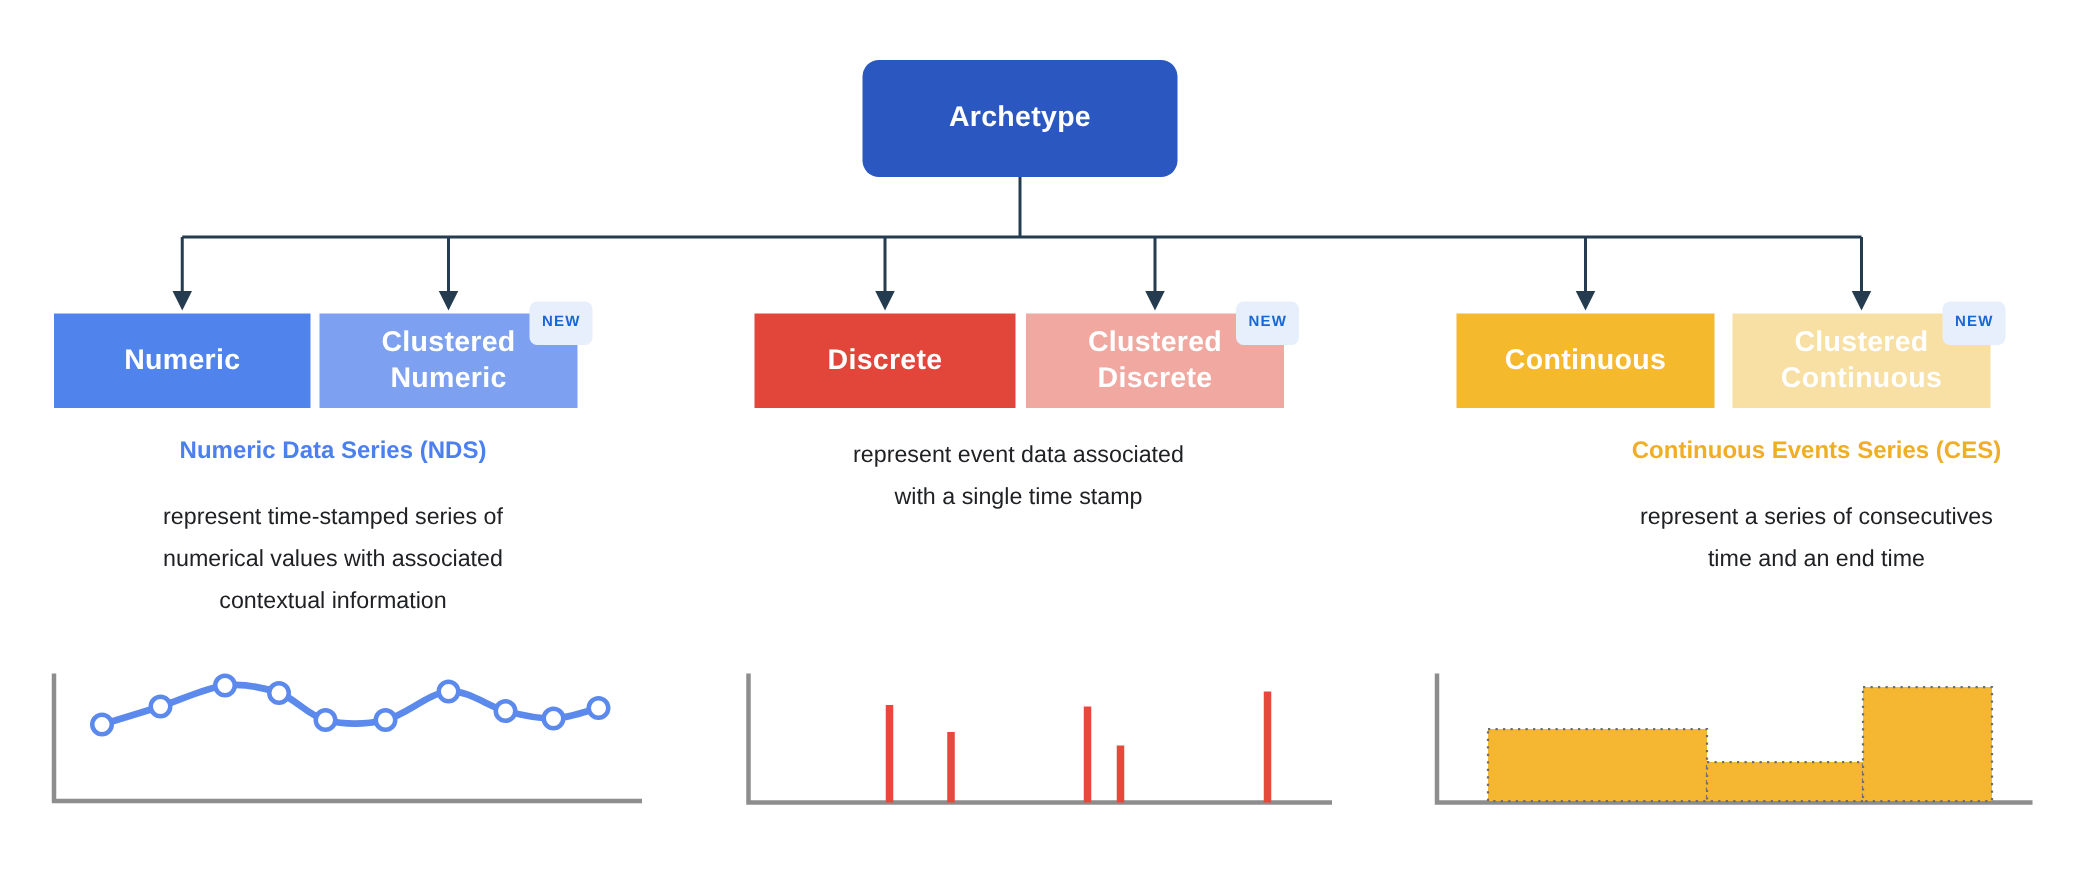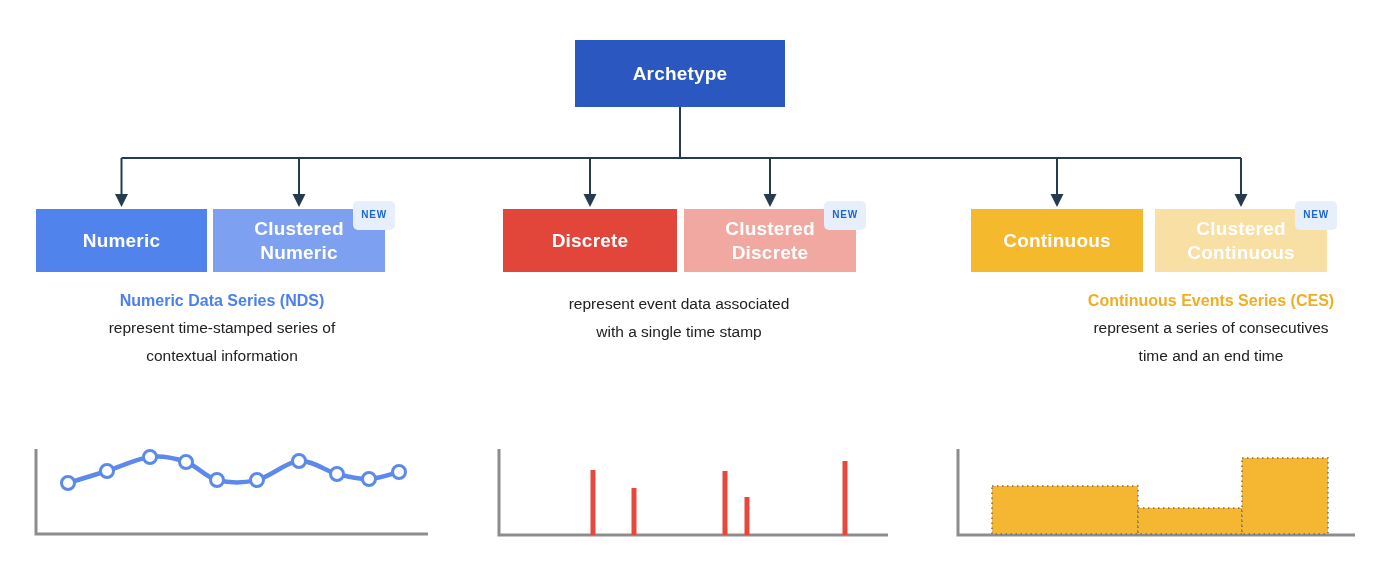--- a/index.html
+++ b/index.html
@@ -5,38 +5,38 @@
   html,body{margin:0;padding:0;background:#fff;}
   .canvas{
     position:relative;width:1391px;height:580px;background:#ffffff;overflow:hidden;
     font-family:"Liberation Sans", sans-serif;
   }
   svg.connectors{position:absolute;left:0;top:0;}
   .box{
     position:absolute;display:flex;align-items:center;justify-content:center;
     color:#fff;font-weight:bold;text-align:center;line-height:1.25;letter-spacing:.2px;
   }
-  .box.root{left:575px;top:40px;width:210px;height:67px;background:var(--root_box);font-size:19px;}
+  .box.root{left:575px;top:40px;width:210px;height:78px;background:var(--root_box);font-size:19px;border-radius:11px;}
   .box.main,.box.clustered{top:209px;height:63px;font-size:19px;}
   .box.b-numeric{left:36px;width:171px;background:var(--numeric);}
   .box.b-clustered-numeric{left:213px;width:172px;background:var(--clustered_numeric);}
   .box.b-discrete{left:503px;width:174px;background:var(--discrete);}
   .box.b-clustered-discrete{left:684px;width:172px;background:var(--clustered_discrete);}
   .box.b-continuous{left:971px;width:172px;background:var(--continuous);}
   .box.b-clustered-continuous{left:1155px;width:172px;background:var(--clustered_continuous);}
   .box .lines span{display:block;}
   .new-badge{
     position:absolute;top:-8px;right:-10px;background:var(--badge_bg);color:var(--badge_text);
     font-size:10px;font-weight:bold;letter-spacing:.8px;padding:8px 8px;border-radius:5px;
   }
   .col-text{position:absolute;top:290px;width:360px;text-align:center;}
   .col-text.t-numeric{left:42px;}
   .col-text.t-discrete{left:499px;}
   .col-text.t-continuous{left:1031px;}
-  .series-title{font-size:16px;font-weight:bold;line-height:22px;margin-bottom:2px;}
+  .series-title{font-size:16px;font-weight:bold;line-height:22px;margin-bottom:19px;}
   .t-numeric .series-title{color:var(--numeric_title);}
   .t-discrete .series-title{color:var(--discrete_title);}
   .t-continuous .series-title{color:var(--continuous_title);}
   .desc-line{font-size:15.5px;line-height:28px;color:var(--body_text);}
   svg.chart{position:absolute;}
   svg.c-line{left:34px;top:445px;}
   svg.c-spikes{left:497px;top:445px;}
   svg.c-steps{left:956px;top:445px;}
 </style>
 </head>
@@ -75,20 +75,21 @@
   <div class="box clustered b-clustered-numeric">
     <div class="lines">
       <span>Clustered</span>
       <span>Numeric</span>
     </div>
     <div class="new-badge">NEW</div>
   </div>
   <div class="col-text t-numeric">
     <div class="series-title">Numeric Data Series (NDS)</div>
     <div class="desc-line">represent time-stamped series of</div>
+    <div class="desc-line">numerical values with associated</div>
     <div class="desc-line">contextual information</div>
   </div>
   <svg class="chart c-line" width="396" height="95" viewBox="0 0 396 95">
     <path d="M2,4 V89 H394" stroke="#8d8d8d" stroke-width="3" fill="none"></path>
   <path d="M34,38 C40.5,36 59.333333333333336,30.333333333333332 73,26 C86.66666666666667,21.666666666666668 102.83333333333333,13.5 116,12 C129.16666666666666,10.5 140.83333333333334,13.166666666666666 152,17 C163.16666666666666,20.833333333333332 171.16666666666666,32 183,35 C194.83333333333334,38 209.33333333333334,38.166666666666664 223,35 C236.66666666666666,31.833333333333332 251.66666666666666,17 265,16 C278.3333333333333,15 291.3333333333333,26 303,29 C314.6666666666667,32 324.6666666666667,34.333333333333336 335,34 C345.3333333333333,33.666666666666664 360,28.166666666666668 365,27" stroke="#5b8aec" stroke-width="4.5" fill="none" stroke-linecap="round"></path>
       <circle cx="34" cy="38" r="6.5" fill="#ffffff" stroke="#5b8aec" stroke-width="3"></circle>
       <circle cx="73" cy="26" r="6.5" fill="#ffffff" stroke="#5b8aec" stroke-width="3"></circle>
       <circle cx="116" cy="12" r="6.5" fill="#ffffff" stroke="#5b8aec" stroke-width="3"></circle>
       <circle cx="152" cy="17" r="6.5" fill="#ffffff" stroke="#5b8aec" stroke-width="3"></circle>
       <circle cx="183" cy="35" r="6.5" fill="#ffffff" stroke="#5b8aec" stroke-width="3"></circle>

